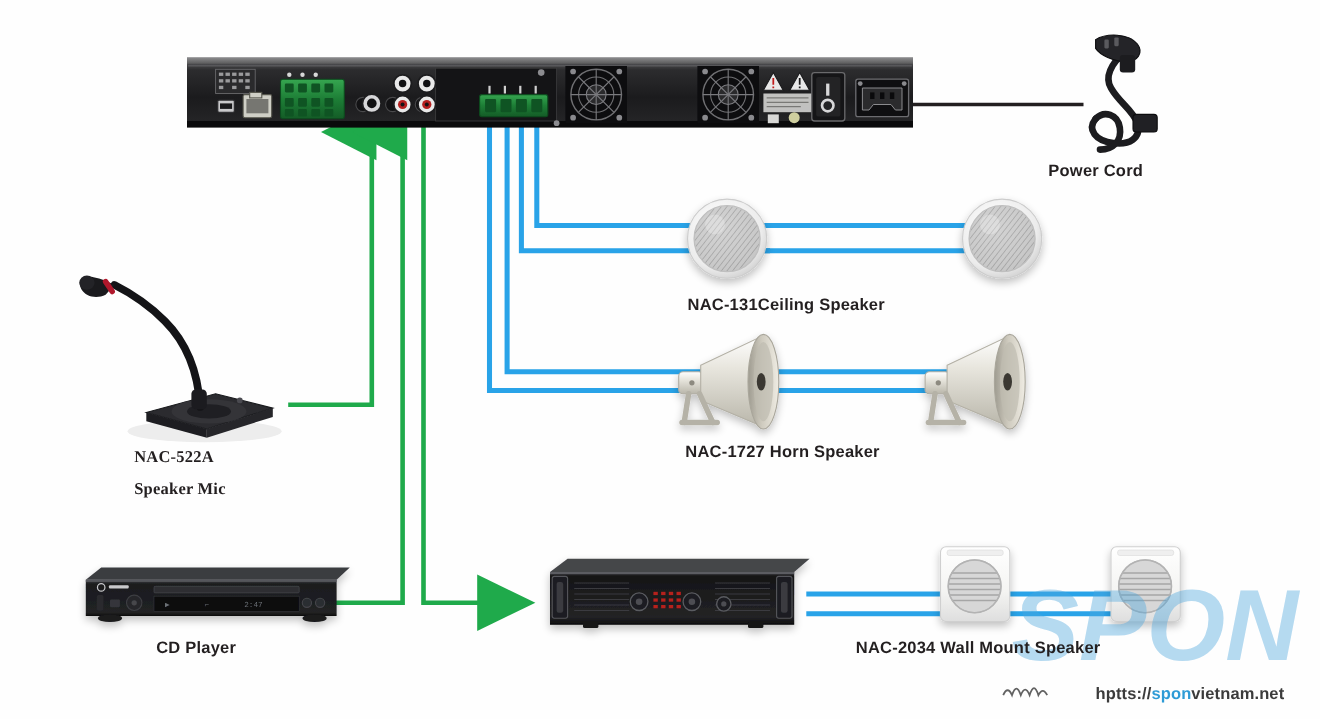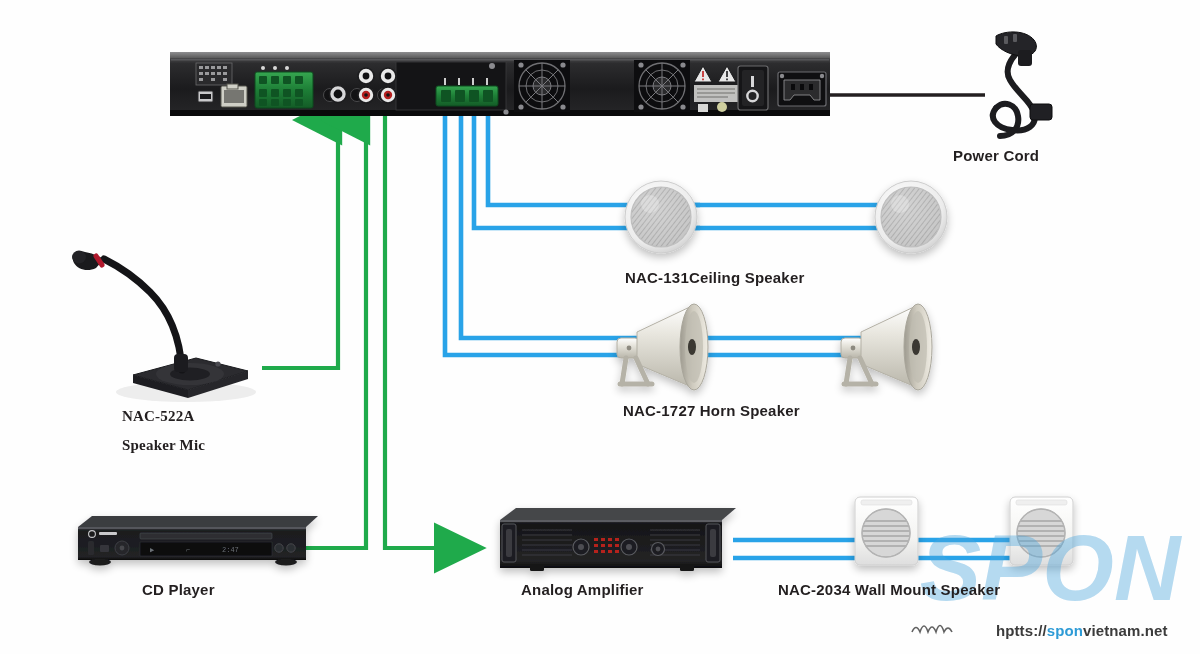--- a/index.html
+++ b/index.html
@@ -534,21 +534,20 @@
 
   <div class="lbl nosel" style="left:625px; top:268px;">NAC-131Ceiling Speaker</div>
 
   <div class="lbl nosel" style="left:623px; top:401px;">NAC-1727 Horn Speaker</div>
 
   <div class="lbl nosel two" style="left:122px; top:407px;">NAC-522A</div>
   <div class="lbl nosel two" style="left:122px; top:436px;">Speaker Mic</div>
 
   <div class="lbl nosel" style="left:126px; top:580px;margin-left:16px;">CD Player</div>
 
-  <div class="lbl nosel" style="left:521px; top:580px;">Analog Amplifier</div>
 
   <div class="lbl nosel" style="left:778px; top:580px;">NAC-2034 Wall Mount Speaker</div>
 
   <div id="wm-text" style="left:996px; top:622px;">
     <span>hptts://</span><span class="blue">spon</span><span>vietnam.net</span>
   </div>
 
 </div>
 
 </body></html>

